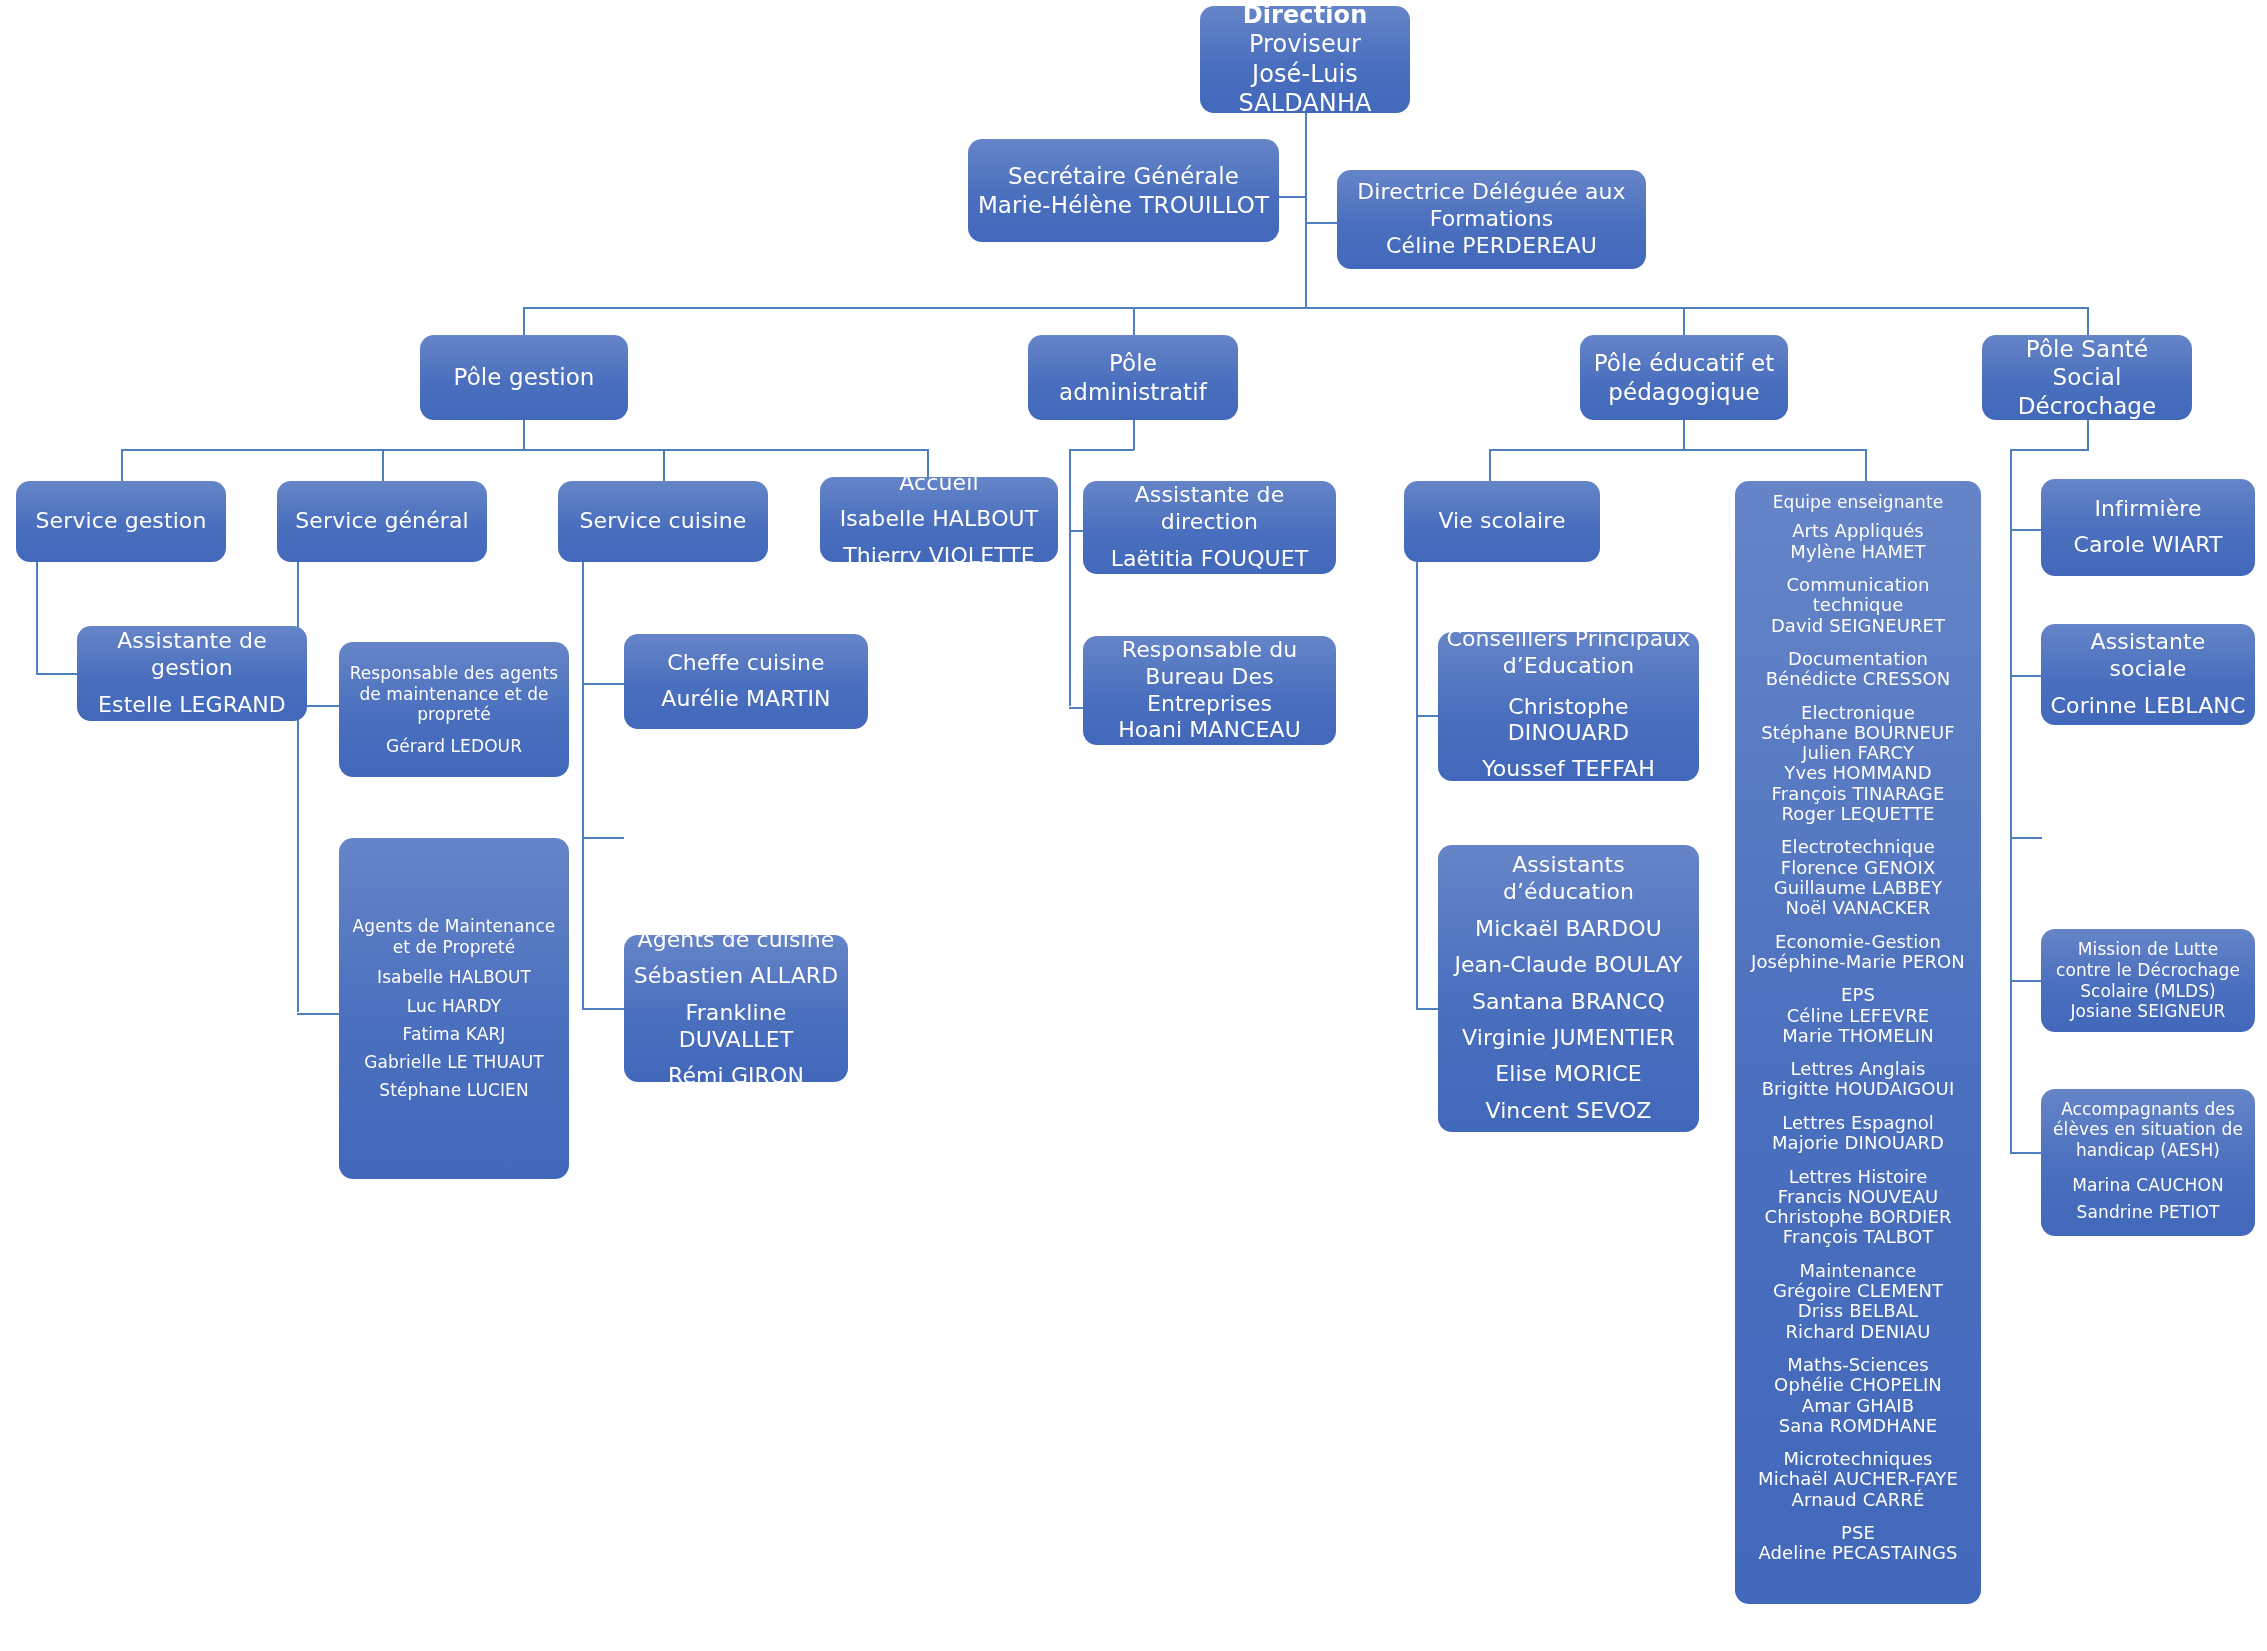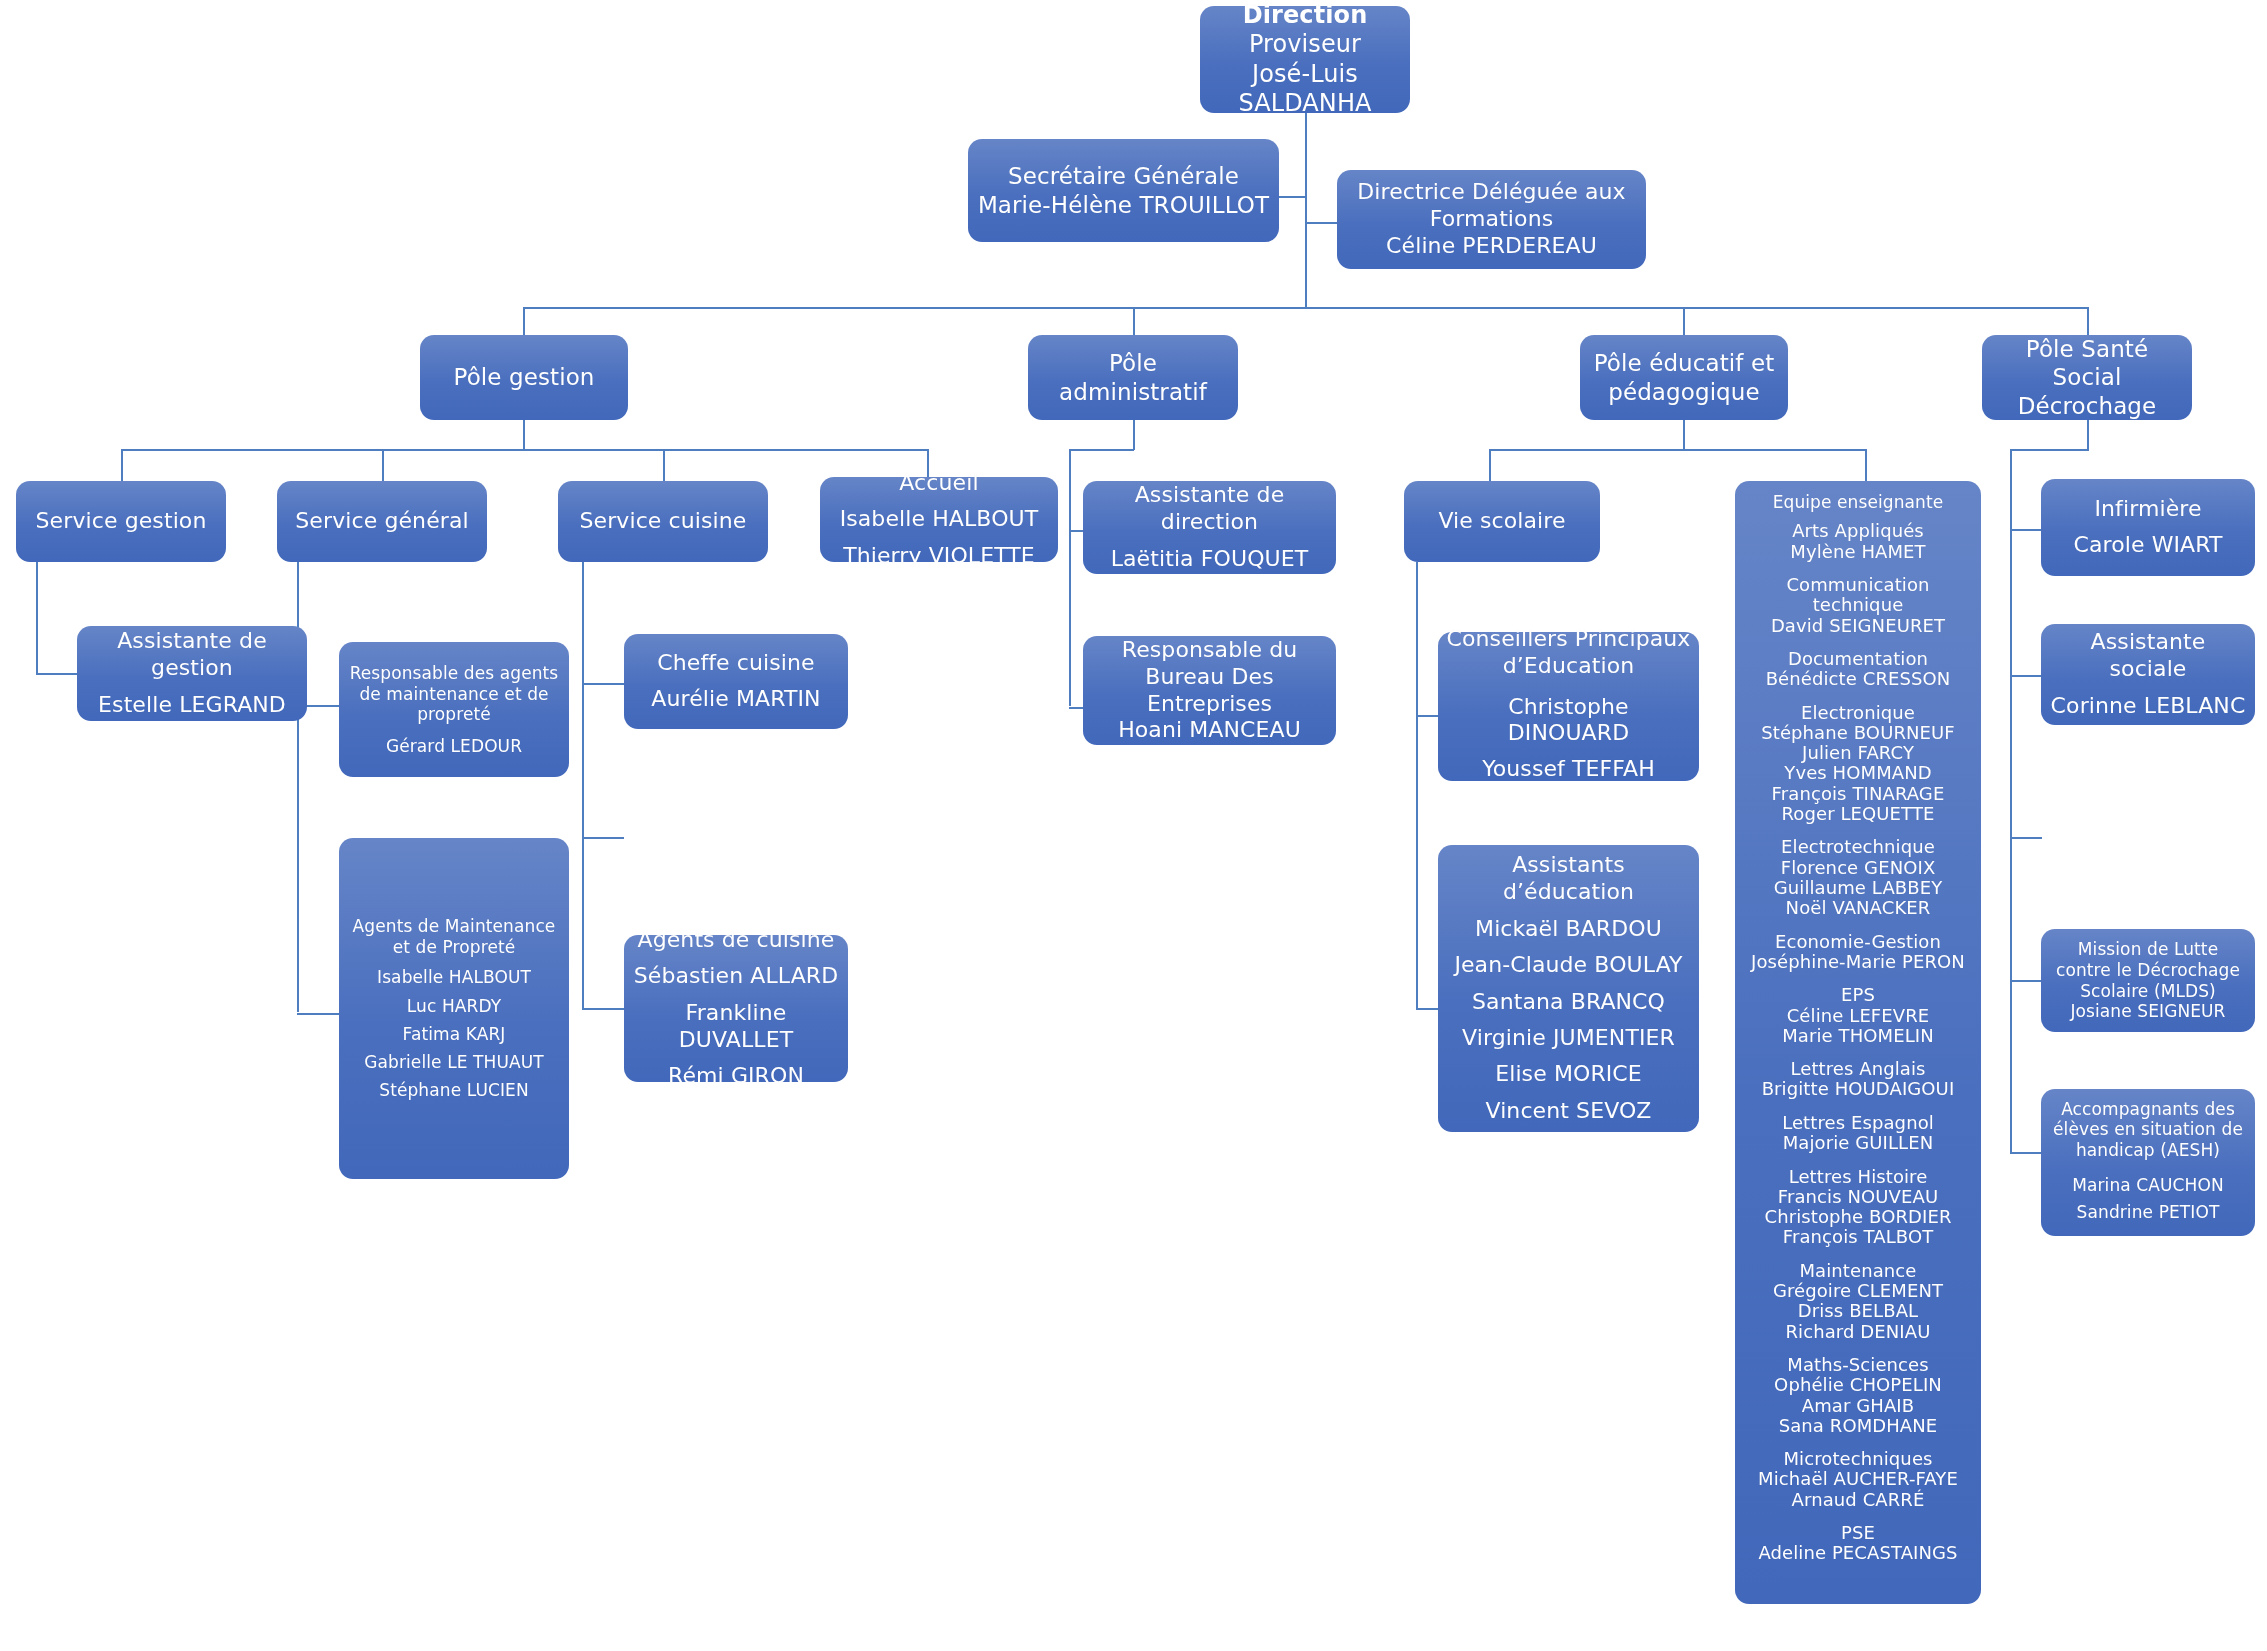--- a/index.html
+++ b/index.html
@@ -161,21 +161,21 @@
 
   <div class="node s21 loose" style="left:339px;top:838px;width:230px;height:341px;">
     <span style="margin-bottom:.35em;">Agents de Maintenance et de Propreté</span>
     <span>Isabelle HALBOUT</span>
     <span>Luc HARDY</span>
     <span>Fatima KARJ</span>
     <span>Gabrielle LE THUAUT</span>
     <span>Stéphane LUCIEN</span>
   </div>
 
-  <div class="node s22 loose" style="left:624px;top:634px;width:224px;height:95px;">
+  <div class="node s22 loose" style="left:624px;top:634px;width:244px;height:95px;">
     <span>Cheffe cuisine</span>
     <span>Aurélie MARTIN</span>
   </div>
 
 
   <div class="node s22 loose" style="left:624px;top:935px;width:224px;height:147px;">
     <span>Agents de cuisine</span>
     <span>Sébastien ALLARD</span>
     <span>Frankline DUVALLET</span>
     <span>Rémi GIRON</span>
@@ -249,21 +249,21 @@
           <span style="display: block;">EPS</span>
           <span style="display: block;">Céline LEFEVRE</span>
           <span style="display: block;">Marie THOMELIN</span>
         </div>
         <div class="grp" style="margin-top: 0.75em;">
           <span style="display: block;">Lettres Anglais</span>
           <span style="display: block;">Brigitte HOUDAIGOUI</span>
         </div>
         <div class="grp" style="margin-top: 0.75em;">
           <span style="display: block;">Lettres Espagnol</span>
-          <span style="display: block;">Majorie GUILLEN</span>
+          <span style="display: block;">Majorie DINOUARD</span>
         </div>
         <div class="grp" style="margin-top: 0.75em;">
           <span style="display: block;">Lettres Histoire</span>
           <span style="display: block;">Francis NOUVEAU</span>
           <span style="display: block;">Christophe BORDIER</span>
           <span style="display: block;">François TALBOT</span>
         </div>
         <div class="grp" style="margin-top: 0.75em;">
           <span style="display: block;">Maintenance</span>
           <span style="display: block;">Grégoire CLEMENT</span>

